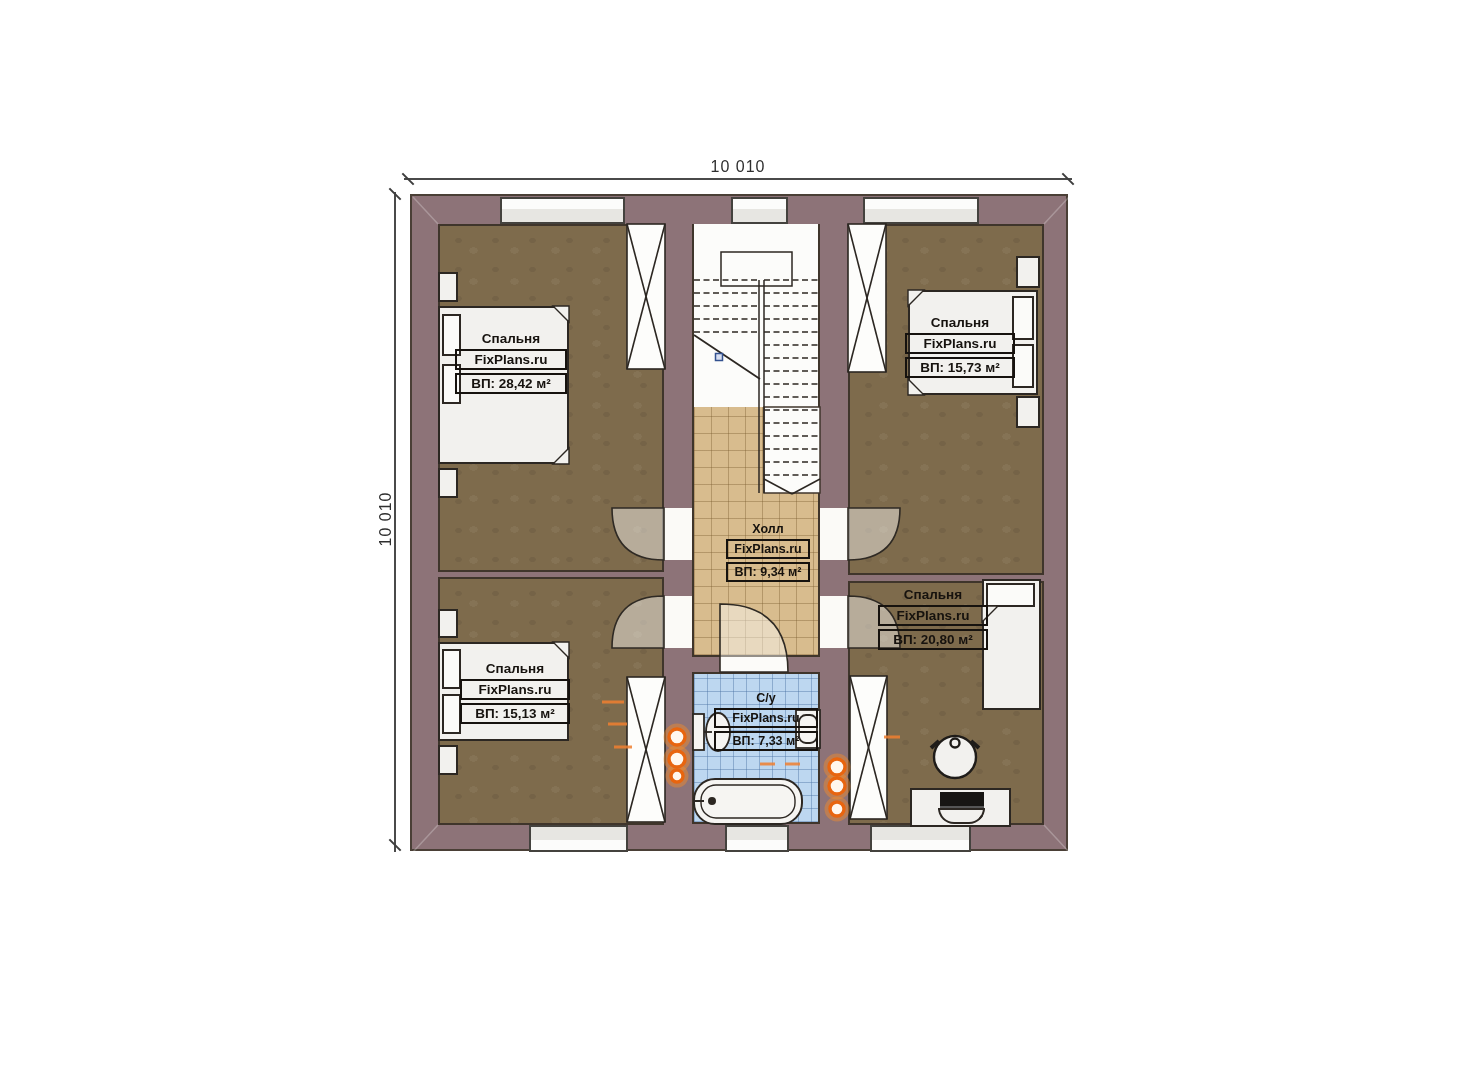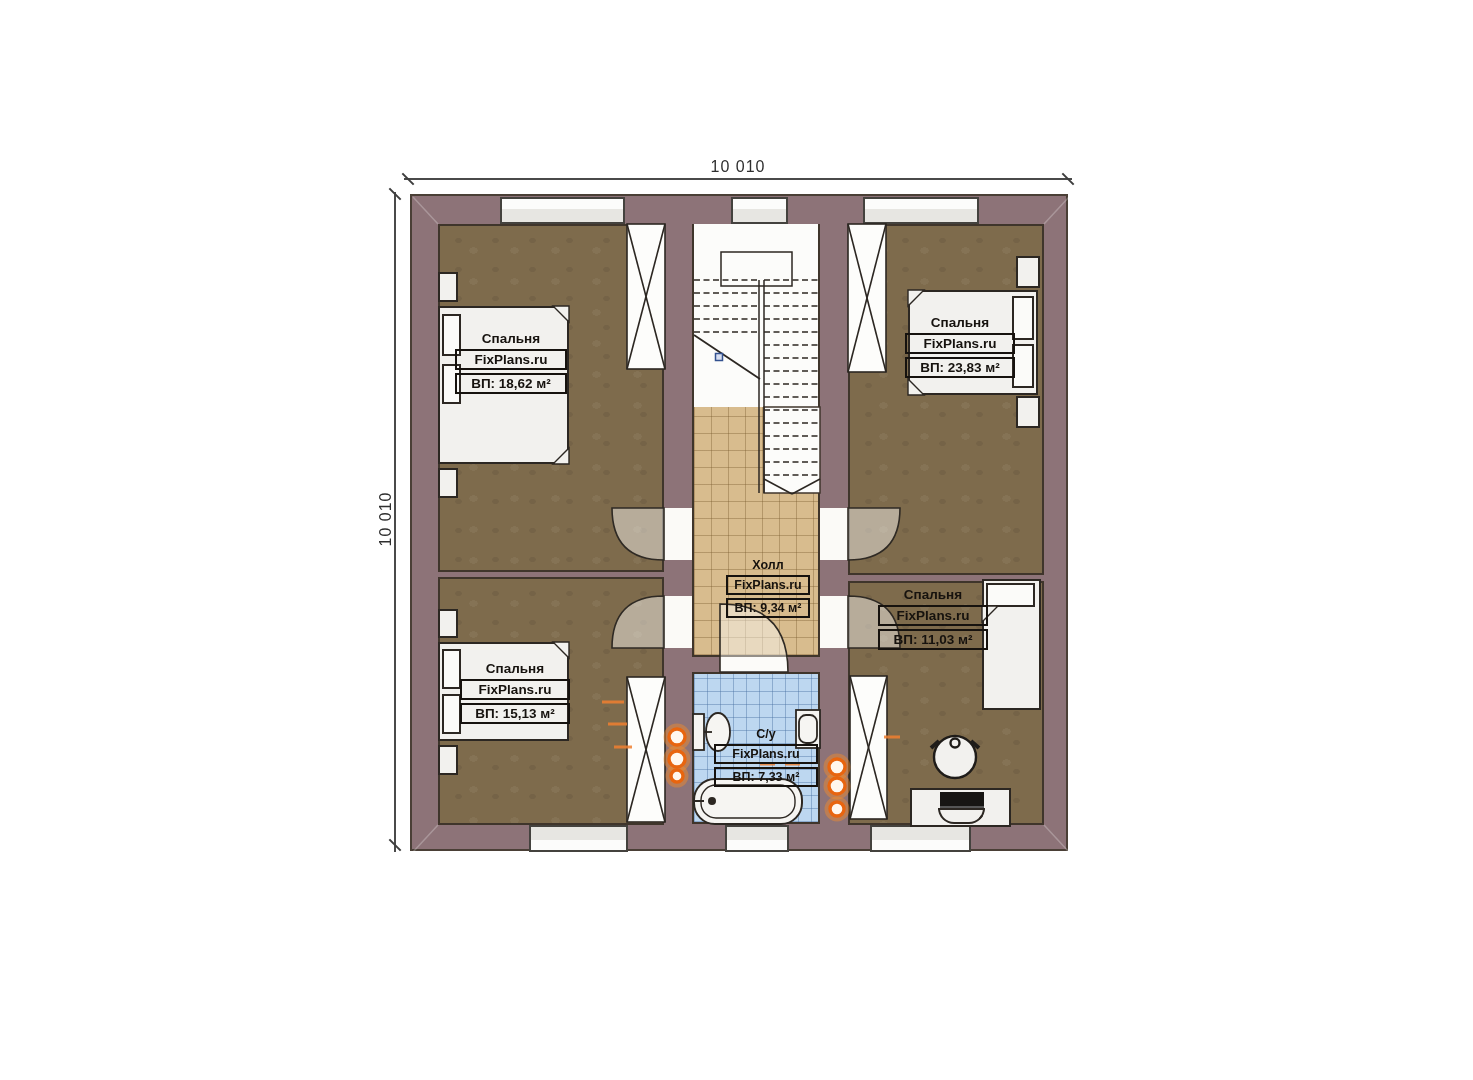--- a/index.html
+++ b/index.html
@@ -26,21 +26,21 @@
   .furn{position:absolute;box-sizing:border-box;background:#f2f1ee;border:2px solid #2c2722;}
   .pillow{position:absolute;box-sizing:border-box;background:#fbfbf9;border:2px solid #2c2722;}
   .laptop{position:absolute;background:#171513;border-bottom:3px solid #555;}
   .chair{position:absolute;box-sizing:border-box;background:#f2f1ee;border:2px solid #2c2722;
          border-radius:0 0 18px 18px;}
   .overlay{position:absolute;left:0;top:0;}
   .room-label{position:absolute;text-align:center;color:#16120e;
       font-size:13.5px;font-weight:bold;line-height:1.12;z-index:30;}
   .room-label .label-box{display:block;border:2px solid #16120e;padding:1px 2px;margin-top:3px;
       background:transparent;}
-  .room-label.small{font-size:12.5px;margin-top:36px;}
+  .room-label.small{font-size:12.5px;}
   
   .dim-line-h{position:absolute;height:1.6px;background:#4a4a4a;}
   .dim-line-v{position:absolute;width:1.6px;background:#4a4a4a;}
   .tick{position:absolute;width:16px;height:2px;background:#3d3d3d;transform:rotate(45deg);}
   .dim-text{position:absolute;color:#2f2f2f;font-size:16px;letter-spacing:1px;
       font-family:"Liberation Sans", sans-serif;}
   .dim-text-v{transform:rotate(-90deg);transform-origin:center;}
 </style>
 </head>
 <body>
@@ -244,39 +244,39 @@
             <line x1="348" y1="568" x2="363" y2="568"></line>
           <line x1="373" y1="568" x2="388" y2="568"></line>
             <line x1="472" y1="541" x2="488" y2="541"></line>
         </g>
       </g>
     </svg>
 
     <div class="room-label" style="left:43px;top:135px;width:112px;">
       <span>Спальня</span>
       <span class="label-box">FixPlans.ru</span>
-      <span class="label-box">ВП: 18,62 м²</span>
+      <span class="label-box">ВП: 28,42 м²</span>
     </div>
 
     <div class="room-label" style="left:493px;top:119px;width:110px;">
       <span>Спальня</span>
       <span class="label-box">FixPlans.ru</span>
-      <span class="label-box">ВП: 23,83 м²</span>
+      <span class="label-box">ВП: 15,73 м²</span>
     </div>
 
     <div class="room-label small" style="left:314px;top:326px;width:84px;">
       <span>Холл</span>
       <span class="label-box">FixPlans.ru</span>
       <span class="label-box">ВП: 9,34 м²</span>
     </div>
 
     <div class="room-label" style="left:466px;top:391px;width:110px;">
       <span>Спальня</span>
       <span class="label-box">FixPlans.ru</span>
-      <span class="label-box">ВП: 11,03 м²</span>
+      <span class="label-box">ВП: 20,80 м²</span>
     </div>
 
     <div class="room-label" style="left:48px;top:465px;width:110px;">
       <span>Спальня</span>
       <span class="label-box">FixPlans.ru</span>
       <span class="label-box">ВП: 15,13 м²</span>
     </div>
 
     <div class="room-label small" style="left:302px;top:495px;width:104px;">
       <span>С/у</span>

